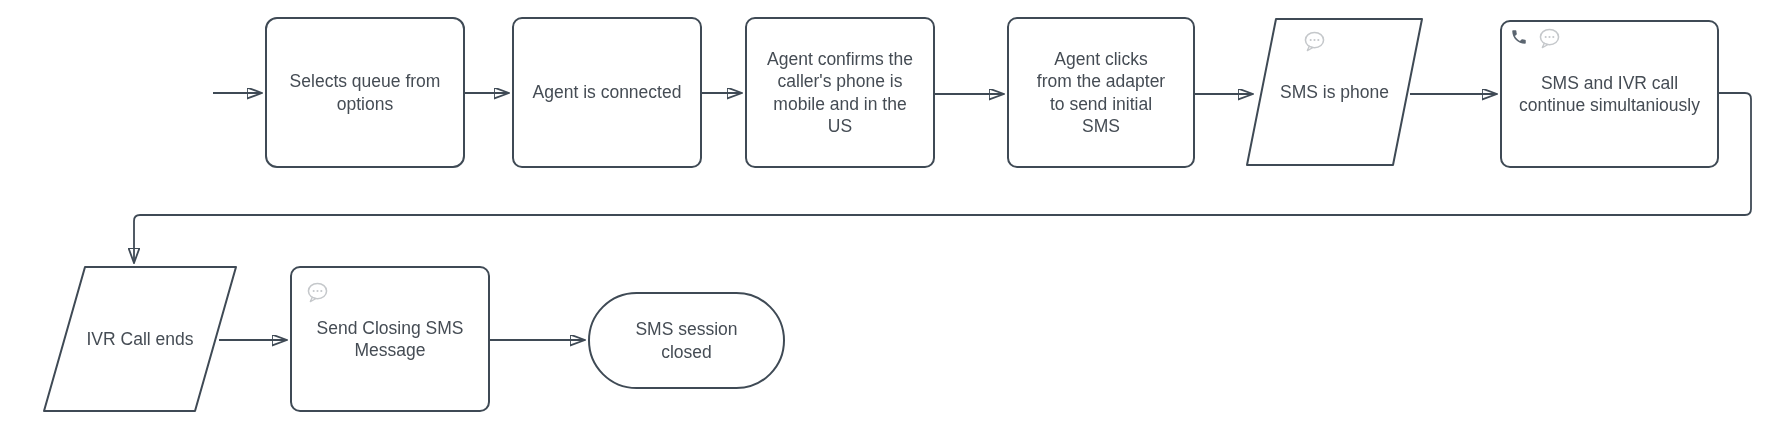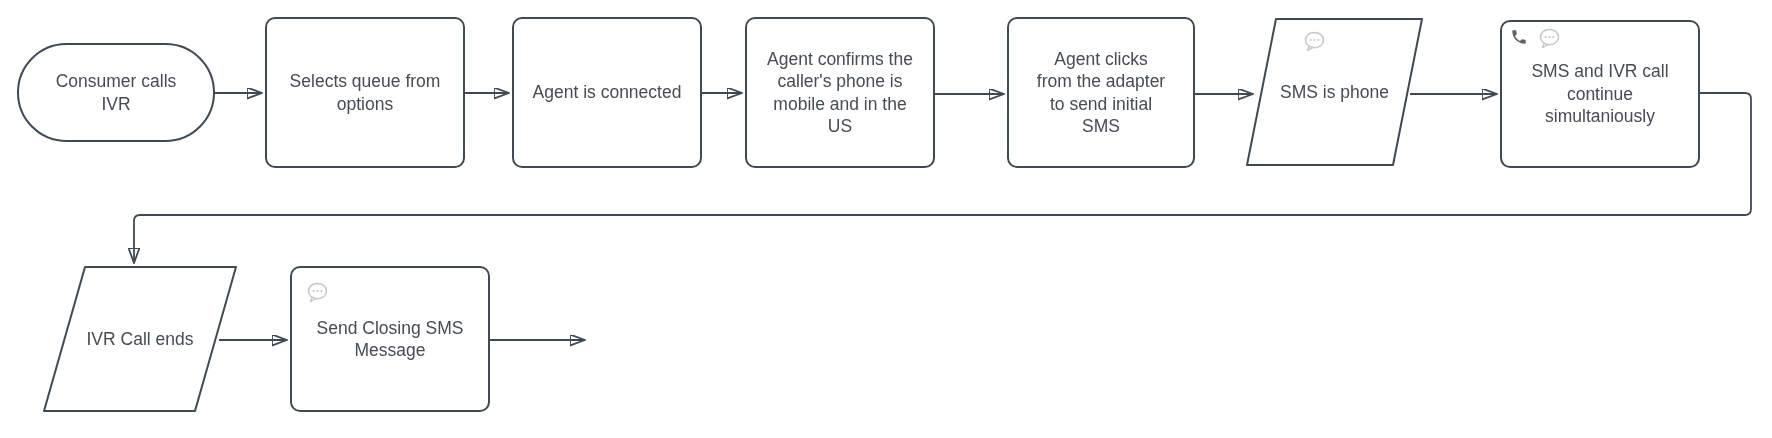--- a/index.html
+++ b/index.html
@@ -36,25 +36,22 @@
     <path d="M 465,93 L 508,93" marker-end="url(#arrow)"></path>
     <path d="M 702,93 L 741,93" marker-end="url(#arrow)"></path>
     <path d="M 935,94 L 1003,94" marker-end="url(#arrow)"></path>
     <path d="M 1195,94 L 1252,94" marker-end="url(#arrow)"></path>
     <path d="M 1410,94 L 1496,94" marker-end="url(#arrow)"></path>
     <path d="M 1700,93 L 1745,93 Q 1751,93 1751,99 L 1751,209 Q 1751,215 1745,215 L 140,215 Q 134,215 134,221 L 134,262" marker-end="url(#arrow)"></path>
     <path d="M 219,340 L 286,340" marker-end="url(#arrow)"></path>
     <path d="M 490,340 L 584,340" marker-end="url(#arrow)"></path>
   </svg>
 
-  <div class="node terminator" style="left:17px; top:43px; width:198px; height:99px; padding:0 28px;">
-    <span class="label">Consumer calls IVR</span>
-  </div>
 
-  <div class="node process" style="left:265px; top:17px; width:200px; height:151px; padding:0 13px;">
+  <div class="node process" style="left:265px; top:17px; width:200px; height:151px; padding:0 13px;border-radius:12px;">
     <span class="label">Selects queue from options</span>
   </div>
 
   <div class="node process" style="left:512px; top:17px; width:190px; height:151px; padding:12px 12px;">
     <span class="label">Agent is connected</span>
   </div>
 
   <div class="node process" style="left:745px; top:17px; width:190px; height:151px; padding:0 13px;">
     <span class="label">Agent confirms the caller's phone is mobile and in the US</span>
   </div>
@@ -72,21 +69,21 @@
         <ellipse cx="12" cy="9.5" rx="9.5" ry="8" fill="#ffffff" stroke="#c5c8cb" stroke-width="1.6"></ellipse>
         <path d="M6.5 16 L4.5 20.5 L10.5 17.3 Z" fill="#ffffff" stroke="#c5c8cb" stroke-width="1.4" stroke-linejoin="round"></path>
         <circle cx="8" cy="9.5" r="1.1" fill="#c5c8cb"></circle>
         <circle cx="12" cy="9.5" r="1.1" fill="#c5c8cb"></circle>
         <circle cx="16" cy="9.5" r="1.1" fill="#c5c8cb"></circle>
       </svg>
     </div>
     <span class="label">SMS is phone</span>
   </div>
 
-  <div class="node process" style="left:1500px; top:20px; width:200px; height:148px; padding:0 14px;">
+  <div class="node process" style="left:1500px; top:20px; width:219px; height:148px; padding:0 14px;">
     <div class="corner-icons" style="left:8px; top:6px;">
       <svg width="18" height="18" viewBox="0 0 24 24">
         <path fill="#5b6570" d="M6.62 10.79c1.44 2.83 3.76 5.14 6.59 6.59l2.2-2.21c.27-.27.67-.36 1.02-.24 1.12.37 2.33.57 3.57.57.55 0 1 .45 1 1V20c0 .55-.45 1-1 1-9.39 0-17-7.61-17-17 0-.55.45-1 1-1h3.5c.55 0 1 .45 1 1 0 1.25.2 2.45.57 3.57.11.35.03.74-.25 1.02l-2.2 2.2z"></path>
       </svg>
       <svg width="23" height="21" viewBox="0 0 24 22">
         <ellipse cx="12" cy="9.5" rx="9.5" ry="8" fill="#ffffff" stroke="#c5c8cb" stroke-width="1.6"></ellipse>
         <path d="M6.5 16 L4.5 20.5 L10.5 17.3 Z" fill="#ffffff" stroke="#c5c8cb" stroke-width="1.4" stroke-linejoin="round"></path>
         <circle cx="8" cy="9.5" r="1.1" fill="#c5c8cb"></circle>
         <circle cx="12" cy="9.5" r="1.1" fill="#c5c8cb"></circle>
         <circle cx="16" cy="9.5" r="1.1" fill="#c5c8cb"></circle>
@@ -108,14 +105,17 @@
         <ellipse cx="12" cy="9.5" rx="9.5" ry="8" fill="#ffffff" stroke="#c5c8cb" stroke-width="1.6"></ellipse>
         <path d="M6.5 16 L4.5 20.5 L10.5 17.3 Z" fill="#ffffff" stroke="#c5c8cb" stroke-width="1.4" stroke-linejoin="round"></path>
         <circle cx="8" cy="9.5" r="1.1" fill="#c5c8cb"></circle>
         <circle cx="12" cy="9.5" r="1.1" fill="#c5c8cb"></circle>
         <circle cx="16" cy="9.5" r="1.1" fill="#c5c8cb"></circle>
       </svg>
     </div>
     <span class="label">Send Closing SMS Message</span>
   </div>
 
+  <div class="node terminator" style="left:588px; top:292px; width:197px; height:97px; padding:0 20px;">
+    <span class="label">SMS session closed</span>
+  </div>
 
 </div>
 
 </body></html>

